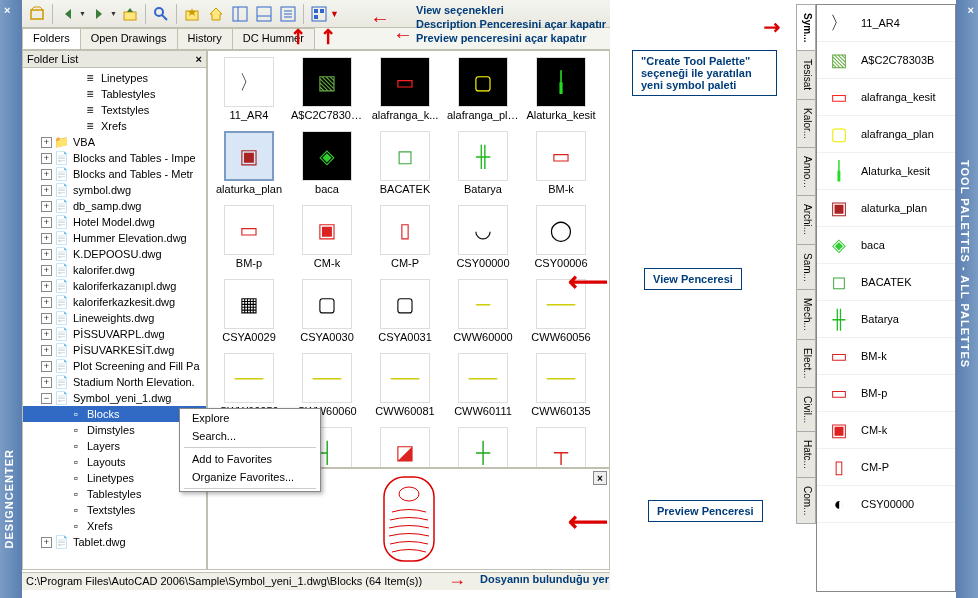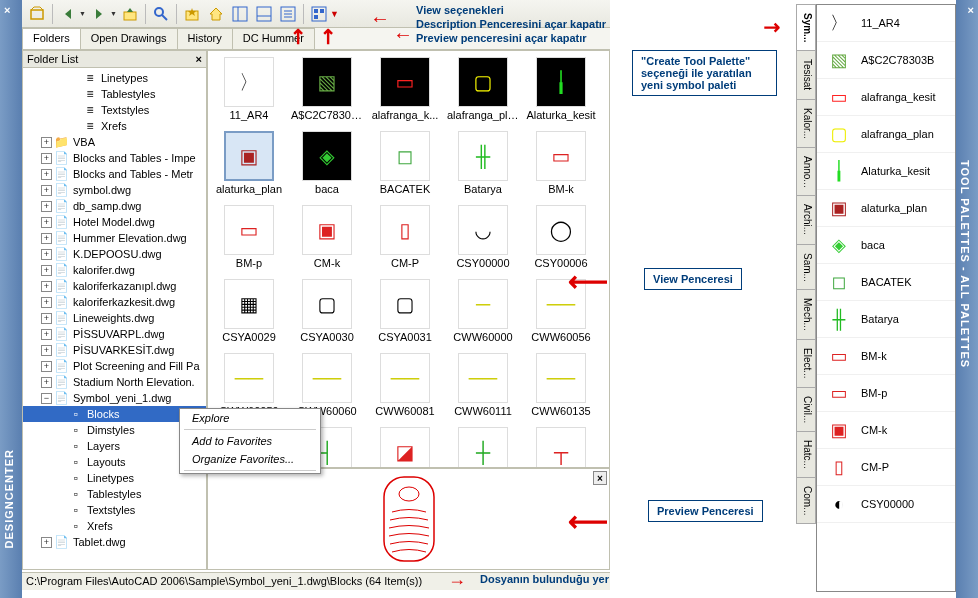--- a/index.html
+++ b/index.html
@@ -44,21 +44,21 @@
 
 .preview-panel { position: absolute; left: 207px; top: 468px; width: 403px; height: 102px; border: 1px solid #c0c0b0; background: #fff; }
 .preview-close { position: absolute; right: 2px; top: 2px; width: 14px; height: 14px; border: 1px solid #888; display: flex; align-items: center; justify-content: center; cursor: pointer; font-size: 10px; font-weight: bold; background: #eee; }
 .preview-content { width: 100%; height: 100%; display: flex; align-items: center; justify-content: center; }
 
 
 .status-bar { position: absolute; left: 22px; top: 572px; width: 588px; height: 18px; background: #f0f0e8; border-top: 1px solid #c0c0b0; padding: 2px 4px; font-size: 10px; }
 
 
 .context-menu { position: absolute; left: 179px; top: 408px; width: 142px; background: #fff; border: 1px solid #888; box-shadow: 2px 2px 4px rgba(0,0,0,0.3); z-index: 100; }
-.menu-item { padding: 3px 12px; cursor: pointer; font-style: italic; }
+.menu-item { padding: 3px 12px; cursor: pointer; }
 .menu-item.highlight { background: #316ac5; color: #fff; }
 .menu-sep { height: 1px; background: #ccc; margin: 2px 4px; }
 
 
 .right-bar { position: absolute; right: 0; top: 0; width: 22px; height: 598px; background: linear-gradient(to right, #5a7fb0, #7a9cc5); }
 .right-bar-text { position: absolute; top: 160px; left: 3px; writing-mode: vertical-rl; color: #fff; font-weight: bold; letter-spacing: 1px; }
 .right-bar-close { position: absolute; top: 4px; right: 4px; color: #fff; font-weight: bold; cursor: pointer; }
 
 .palette { position: absolute; right: 22px; top: 4px; width: 140px; height: 588px; border: 1px solid #888; background: #fff; }
 .palette-list { height: 100%; overflow: auto; }
@@ -488,20 +488,21 @@
     </svg>
   </div>
 </div>
 
 <div class="status-bar">
   <span>C:\Program Files\AutoCAD 2006\Sample\Symbol_yeni_1.dwg\Blocks (64 Item(s))</span>
 </div>
 
 <div class="context-menu" id="context-menu">
     <div class="menu-item">Explore</div>
+    <div class="menu-item">Search...</div>
     <div class="menu-sep"></div>
     <div class="menu-item">Add to Favorites</div>
     <div class="menu-item">Organize Favorites...</div>
     <div class="menu-sep"></div>
   </div>
 
 <div class="palette-tabs" id="palette-tabs">
     <div class="ptab active">Sym...</div>
     <div class="ptab">Tesisat</div>
     <div class="ptab">Kalor...</div>

